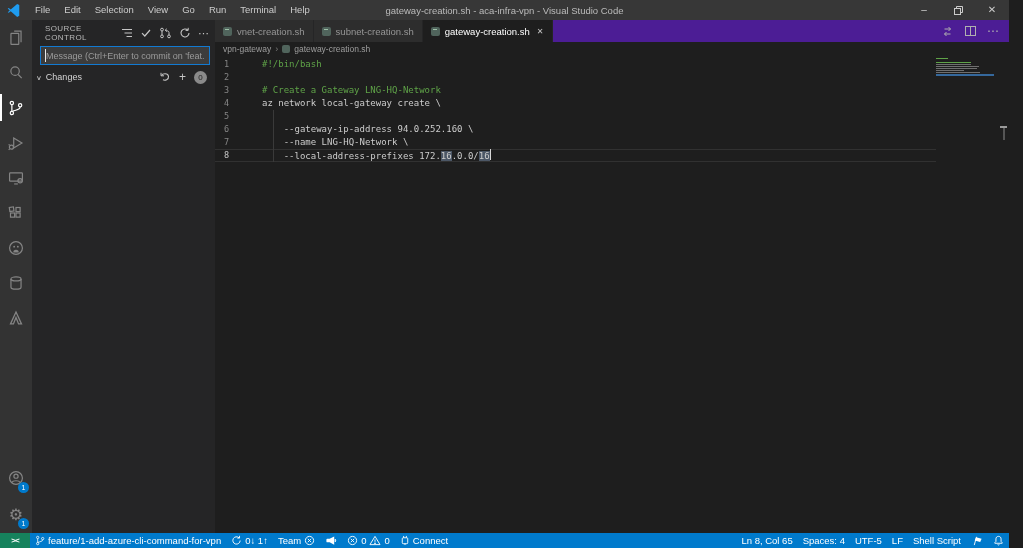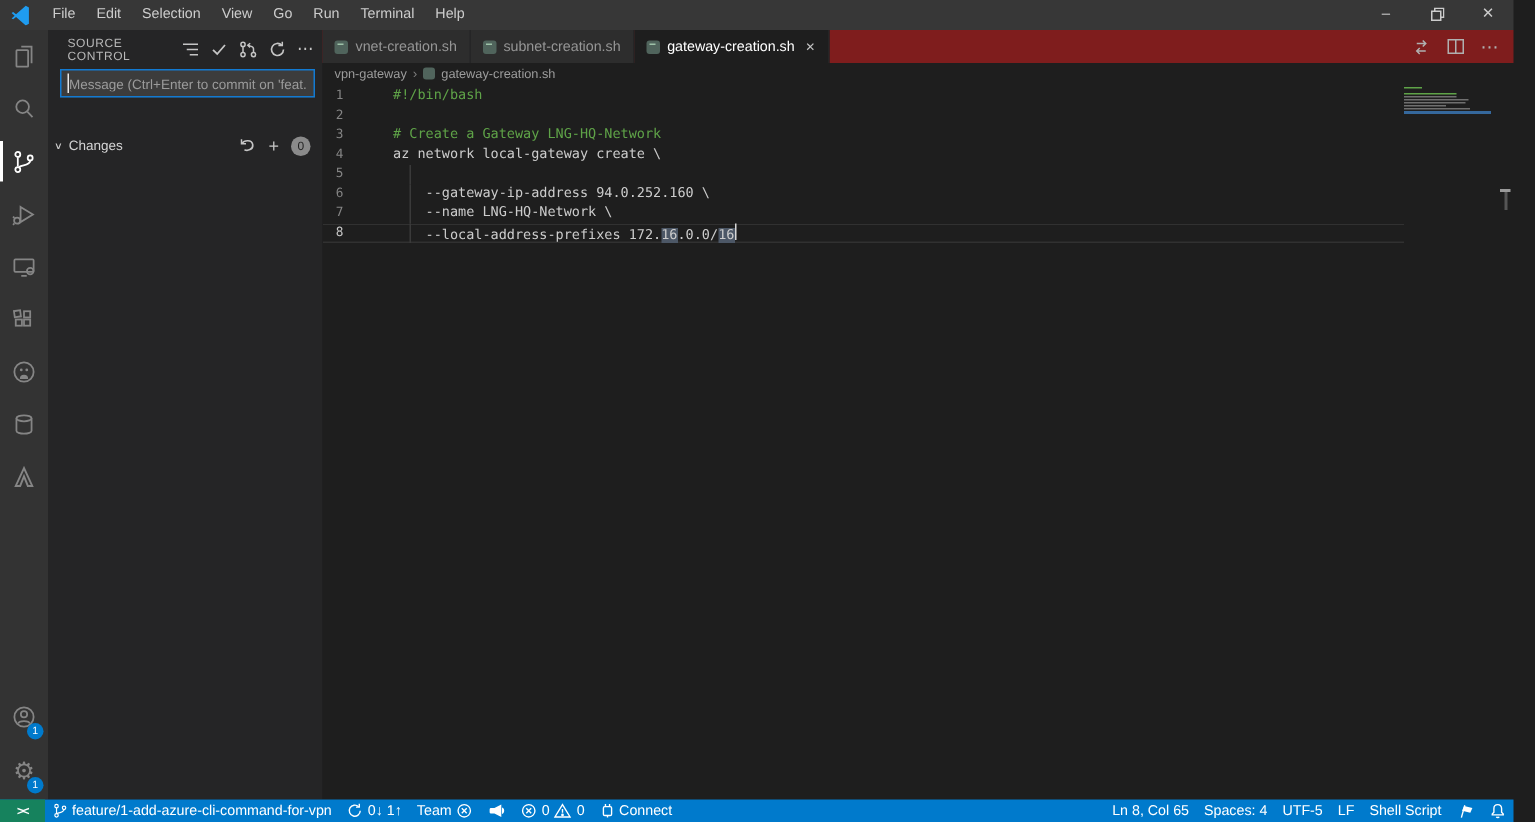--- a/index.html
+++ b/index.html
@@ -36,30 +36,30 @@
   .sidebar { width:183px; background:#252526; color:#cccccc; display:flex; flex-direction:column; font-size:9.5px; }
   .sb-header { height:25px; display:flex; align-items:center; padding:0 6px 0 13px; }
   .sb-title { font-size:8px; letter-spacing:0.4px; color:#b8b8b8; }
   .sb-tools { margin-left:auto; display:flex; align-items:center; gap:7px; color:#c5c5c5; }
   .sb-tools .txt-ico { font-size:11px; line-height:12px; }
   .commit-wrap { margin:1px 5px 0 8px; position:relative; }
   .commit-input { width:100%; height:19px; background:#3c3c3c; border:1px solid #127ad2; color:#bbbbbb;
     font-size:9px; padding:0 4px 0 5px; font-family:"Liberation Sans", sans-serif; outline:none; }
   .commit-input::placeholder { color:#9b9b9b; }
   .caret { position:absolute; left:5px; top:3px; width:1px; height:13px; background:#e8e8e8; }
-  .changes-row { height:22px; display:flex; align-items:center; padding:0 8px 0 4px; margin-top:21px; }
+  .changes-row { height:22px; display:flex; align-items:center; padding:0 8px 0 4px; margin-top:1px; }
   .chev { font-size:8px; margin-right:4px; color:#cccccc; transform:scaleY(0.8); }
   .changes-label { font-size:9px; color:#d4d4d4; }
   .changes-tools { margin-left:auto; display:flex; align-items:center; gap:8px; color:#c5c5c5; }
   .count-badge { min-width:13px; height:13px; border-radius:8px; font-size:8px; line-height:13px;
     text-align:center; padding:0 3px; }
 
   
   .editorgroup { flex:1; display:flex; flex-direction:column; background:#1e1e1e; min-width:0; }
-  .tabbar { height:22px; background:#7f1d1d; display:flex; align-items:stretch; flex:0 0 22px; }
+  .tabbar { height:22px; background:#4c1d95; display:flex; align-items:stretch; flex:0 0 22px; }
   .tab { display:flex; align-items:center; padding:0 8px; font-size:9.5px; color:#969696;
     background:#2d2d2d; border-right:1px solid #252526; white-space:nowrap; }
   .tab.active { background:#1e1e1e; color:#ffffff; }
   .file-ico { width:9px; height:9px; border-radius:2px; background:#50645c; margin-right:5px; position:relative; }
   .file-ico::after { content:""; position:absolute; left:2px; top:2px; width:4px; height:1px; background:#9ec2a8; }
   .tab-close { margin-left:7px; font-size:8px; color:#c5c5c5; }
   .tab-spacer { flex:1; }
   .editor-actions { display:flex; align-items:center; gap:10px; padding:0 10px; color:#b0b0b0; }
   .editor-actions .txt-ico { font-size:12px; }
 
@@ -106,20 +106,21 @@
     <div class="menus">
       <span class="menu-item">File</span>
       <span class="menu-item">Edit</span>
       <span class="menu-item">Selection</span>
       <span class="menu-item">View</span>
       <span class="menu-item">Go</span>
       <span class="menu-item">Run</span>
       <span class="menu-item">Terminal</span>
       <span class="menu-item">Help</span>
     </div>
+    <span class="win-title">gateway-creation.sh - aca-infra-vpn - Visual Studio Code</span>
     <div class="win-controls">
       <div class="win-btn">–</div>
       <div class="win-btn">
         <svg width="9" height="9" viewBox="0 0 9 9">
           <rect x="0.5" y="2.5" width="6" height="6" fill="none" stroke="#cccccc"></rect>
           <path d="M2.5 2.5V0.5H8.5V6.5H6.5" fill="none" stroke="#cccccc"></path>
         </svg>
       </div>
       <div class="win-btn">✕</div>
     </div>

